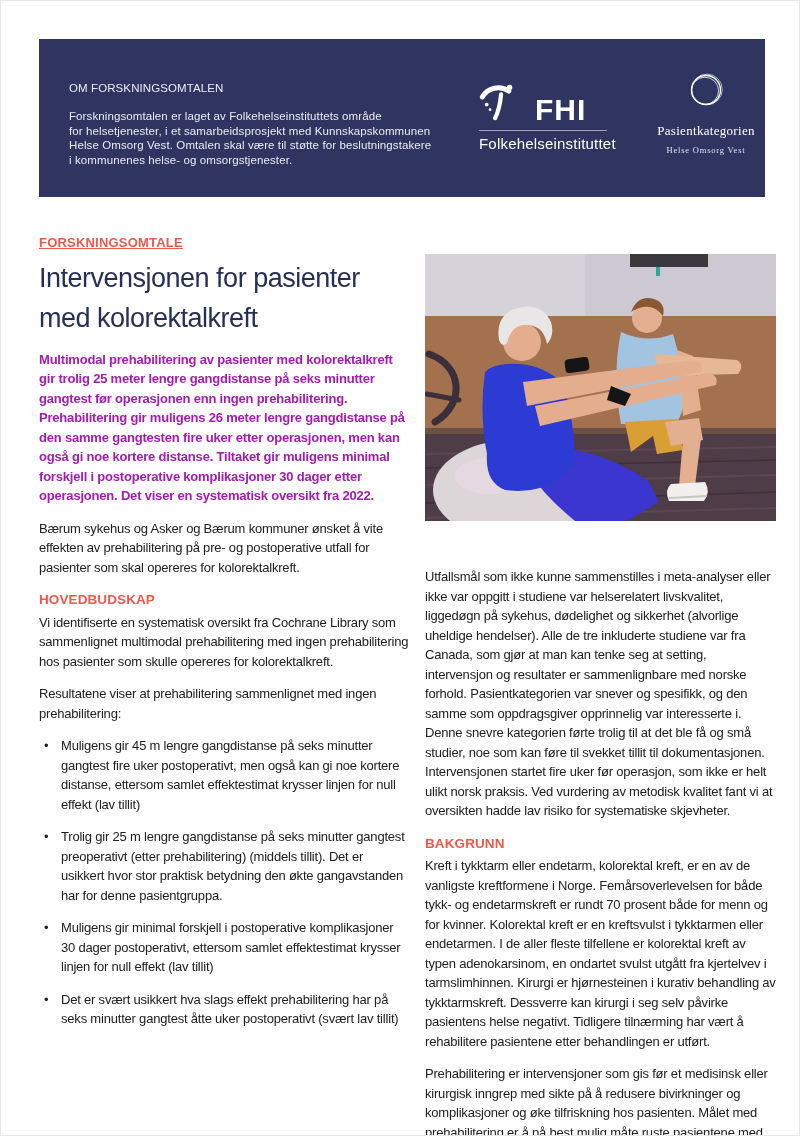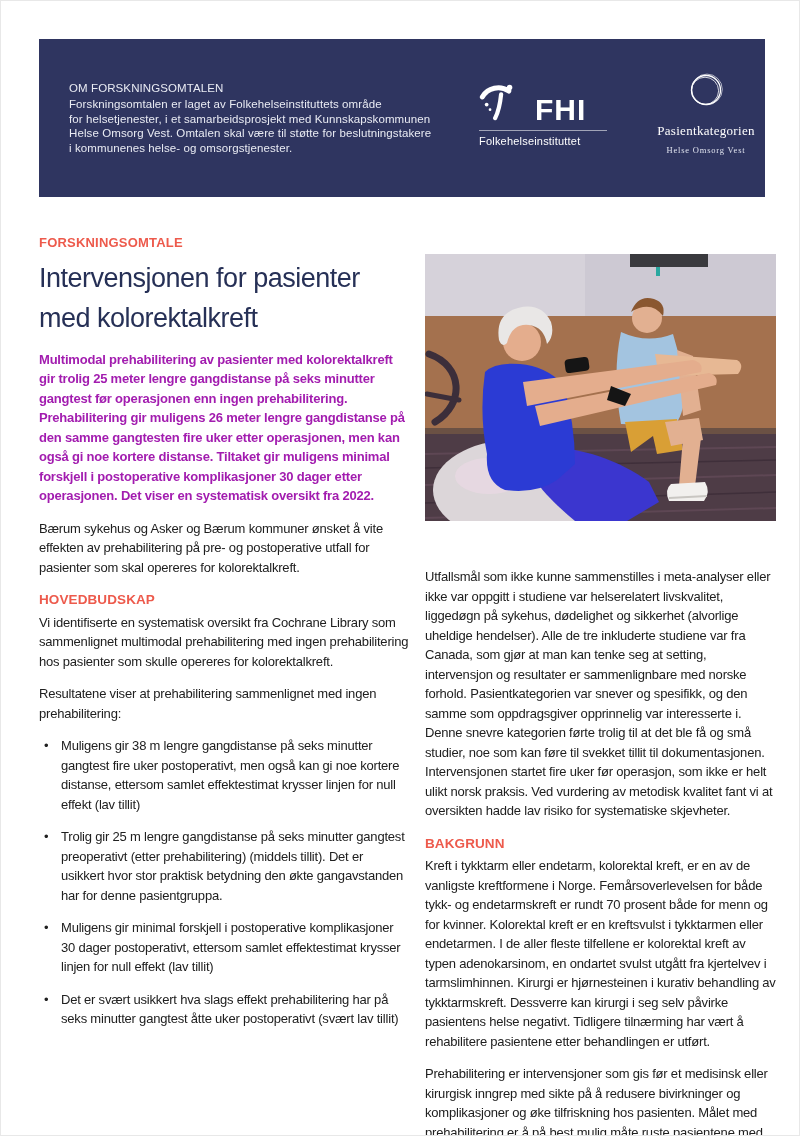--- a/index.html
+++ b/index.html
@@ -5,39 +5,39 @@
   html,body { margin:0; padding:0; background:#ffffff; }
   .page {
     position:relative; width:800px; height:1136px; background:#fff;
     overflow:hidden; box-sizing:border-box; border:1px solid #e8e8e8;
     font-family:"Liberation Sans", sans-serif; color:#202020;
   }
 
   
   .banner { position:absolute; left:38px; top:38px; width:726px; height:158px; background:#2f3560; }
   .banner-about { position:absolute; left:30px; top:42px; color:#e9ebf3; font-size:11.5px; line-height:14.8px; letter-spacing:.1px; }
-  .banner-about .about-title { margin-bottom:1px; }
+  .banner-about .about-title { margin-bottom:13px; }
 
   .fhi { position:absolute; left:440px; top:44px; width:128px; color:#fff; }
   .fhi-row { display:flex; align-items:flex-end; gap:22px; }
   .fhi-name { font-size:30px; font-weight:bold; line-height:30px; letter-spacing:1px; }
   .fhi-rule { height:1px; background:rgba(255,255,255,.55); margin:5px 0 4px; }
-  .fhi-sub { font-size:11px; letter-spacing:.2px; white-space:nowrap; }
+  .fhi-sub { font-size:15px; letter-spacing:.2px; white-space:nowrap; }
 
   .kk { position:absolute; left:594px; top:30px; width:146px; text-align:center; color:#fff;
         font-family:"Liberation Serif", serif; }
   .kk-mark { display:block; margin:0 auto 8px; }
   .kk-name { font-size:13px; letter-spacing:.3px; white-space:nowrap; }
   .kk-sub  { font-size:8.5px; letter-spacing:.8px; margin-top:6px; color:#dfe2ee; }
 
   
   .col-left  { position:absolute; left:38px;  top:232px; width:370px; font-size:13px; line-height:19.5px; letter-spacing:-.2px; }
   .col-right { position:absolute; left:424px; top:253px; width:351px; font-size:13px; line-height:19.5px; letter-spacing:-.2px; }
 
-  .kicker { color:#ed5a4c; font-weight:bold; font-size:13px; letter-spacing:.2px; margin-bottom:5px; }
+  .kicker { color:#ed5a4c; font-weight:bold; font-size:13px; letter-spacing:.2px; margin-bottom:5px;text-decoration:underline; }
   .title  { color:#263056; font-size:27px; line-height:40px; letter-spacing:-.5px; margin:0 0 12px; font-weight:normal; }
   .title-line { white-space:nowrap; }
 
   .lead { font-weight:bold; color:#a21caf; margin:0 0 13px; }
   .para { margin:0 0 13px; }
   .red-h { color:#ed5a4c; font-weight:bold; font-size:13.5px; margin:0 0 3px; letter-spacing:.1px; }
 
   .bullets { list-style:none; margin:2px 0 0; padding:0; }
   .bullets li { position:relative; padding-left:22px; margin-bottom:13px; }
   .bullets li::before { content:"\2022"; position:absolute; left:5px; top:0; }
@@ -97,21 +97,21 @@
       <div class="title-line">med kolorektalkreft</div>
     </h1>
     <p class="lead">Multimodal prehabilitering av pasienter med kolorektalkreft gir trolig 25 meter lengre gangdistanse på seks minutter gangtest før operasjonen enn ingen prehabilitering. Prehabilitering gir muligens 26 meter lengre gangdistanse på den samme gangtesten fire uker etter operasjonen, men kan også gi noe kortere distanse. Tiltaket gir muligens minimal forskjell i postoperative komplikasjoner 30 dager etter operasjonen. Det viser en systematisk oversikt fra 2022.</p>
     <p class="para">Bærum sykehus og Asker og Bærum kommuner ønsket å vite effekten av prehabilitering på pre- og postoperative utfall for pasienter som skal opereres for kolorektalkreft.</p>
 
     <div class="red-h">HOVEDBUDSKAP</div>
     <p class="para">Vi identifiserte en systematisk oversikt fra Cochrane Library som sammenlignet multimodal prehabilitering med ingen prehabilitering hos pasienter som skulle opereres for kolorektalkreft.</p>
     <p class="para">Resultatene viser at prehabilitering sammenlignet med ingen prehabilitering:</p>
 
     <ul class="bullets">
-      <li>Muligens gir 38 m lengre gangdistanse på seks minutter gangtest fire uker postoperativt, men også kan gi noe kortere distanse, ettersom samlet effektestimat krysser linjen for null effekt (lav tillit)</li>
+      <li>Muligens gir 45 m lengre gangdistanse på seks minutter gangtest fire uker postoperativt, men også kan gi noe kortere distanse, ettersom samlet effektestimat krysser linjen for null effekt (lav tillit)</li>
       <li>Trolig gir 25 m lengre gangdistanse på seks minutter gangtest preoperativt (etter prehabilitering) (middels tillit). Det er usikkert hvor stor praktisk betydning den økte gangavstanden har for denne pasientgruppa.</li>
       <li>Muligens gir minimal forskjell i postoperative komplikasjoner 30 dager postoperativt, ettersom samlet effektestimat krysser linjen for null effekt (lav tillit)</li>
       <li>Det er svært usikkert hva slags effekt prehabilitering har på seks minutter gangtest åtte uker postoperativt (svært lav tillit)</li>
     </ul>
   </div>
 
   <div class="col-right">
     <svg class="photo" viewBox="0 0 351 267" preserveAspectRatio="none" role="img" aria-label="Eldre kvinne på treningsball med armene strukket frem, veiledet av mannlig fysioterapeut i treningssal">
 
       <rect x="0" y="0" width="351" height="66" fill="#cdc9d3"></rect>

